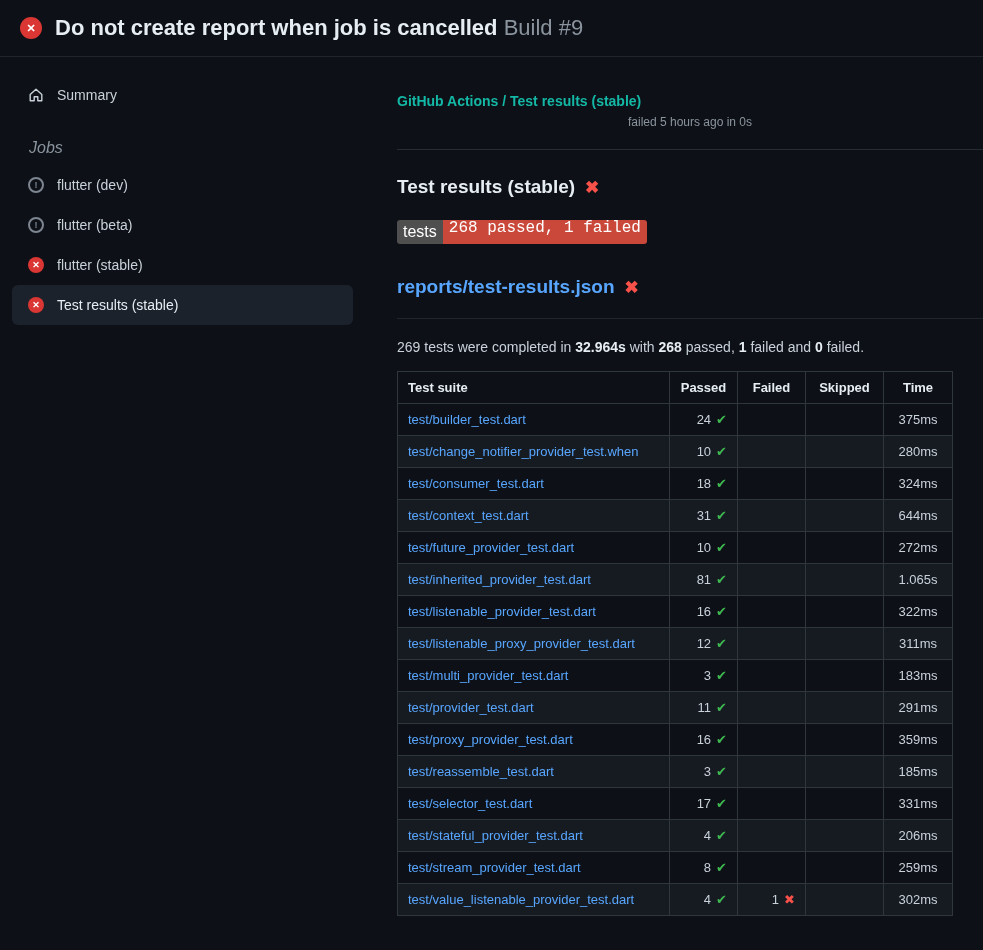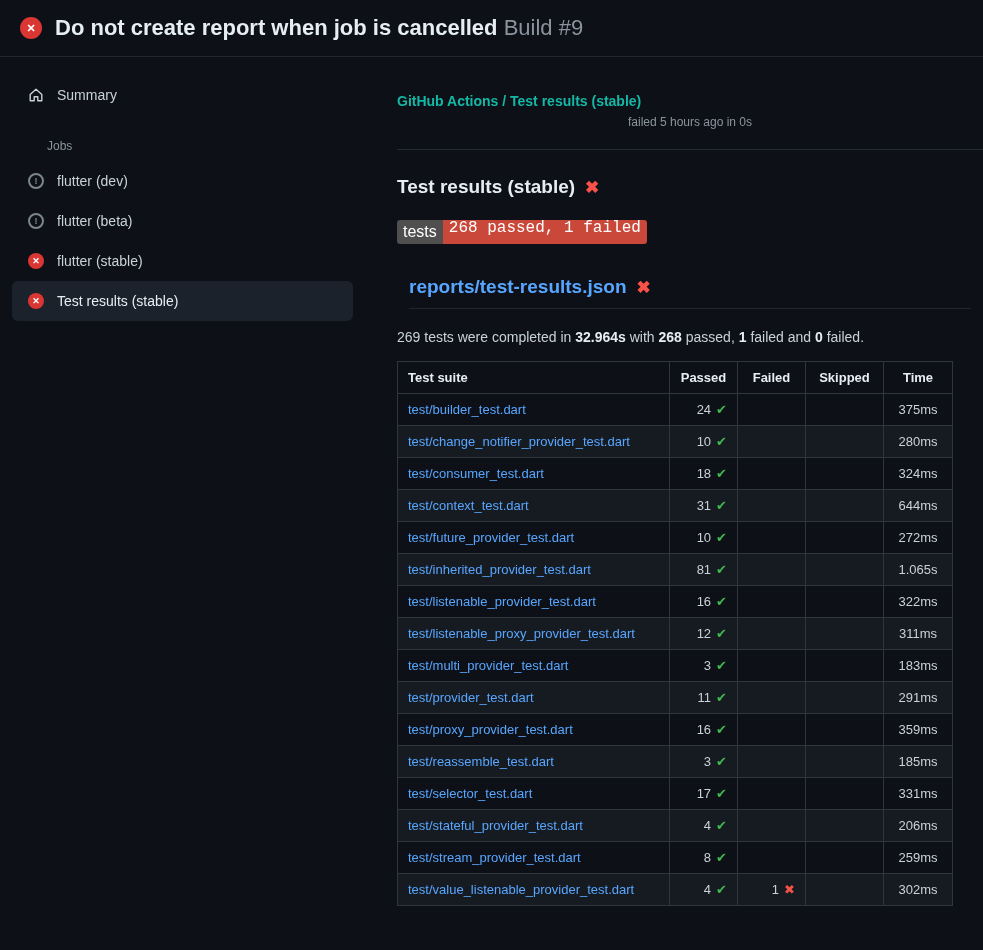--- a/index.html
+++ b/index.html
@@ -26,21 +26,21 @@
 
   
   .layout { display: flex; align-items: flex-start; }
   .sidebar { flex: 0 0 365px; padding-top: 18px; }
   .side-item {
     display: flex; align-items: center; gap: 13px;
     height: 40px; margin: 0 12px; padding: 0 16px;
     border-radius: 6px; font-size: 14px; color: #c9d1d9; cursor: pointer;
   }
   .side-item.selected { background: #1c222b; color: #e6edf3; }
-  .jobs-label { font-size: 12px; color: #8b949e; margin: 24px 0 8px 47px; }
+  .jobs-label { font-size: 16px; color: #8b949e; margin: 24px 0 8px 29px; font-style: italic; }
   .status-icon {
     width: 16px; height: 16px; border-radius: 50%; flex: 0 0 16px;
     display: flex; align-items: center; justify-content: center;
     font-weight: bold;
   }
   .status-icon.neutral { border: 2px solid #7d8590; color: #7d8590; font-size: 9px; }
   .status-icon.failed { background: #da3633; color: #fff; font-size: 9px; }
   .home-icon { display: flex; width: 16px; flex: 0 0 16px; }
 
   
@@ -53,21 +53,21 @@
     display: flex; align-items: center; gap: 10px;
   }
   .x-mark { color: #f85149; font-size: 17px; font-weight: 700; line-height: 1; }
   .badge {
     display: inline-flex; margin-top: 22px; border-radius: 3px;
     overflow: hidden; font-size: 16px; color: #fff; line-height: 1;
   }
   .badge-label { background: #4f4f4f; padding: 4px 6px; }
   .badge-value { background: #c9483a; padding: 0 6px; font-family: Liberation Mono, monospace; }
   h2.report-title {
-    margin: 32px 12px 0; padding-bottom: 10px; border-bottom: 1px solid #21262d;
+    margin: 32px 0 0; padding-bottom: 20px; border-bottom: 1px solid #21262d;
     font-size: 19px; font-weight: 700; display: flex; align-items: center; gap: 10px;
   }
   .report-title a { color: #58a6ff; text-decoration: none; }
   p.summary { font-size: 14px; margin: 20px 0 0; color: #c9d1d9; }
   p.summary .strong { color: #e6edf3; font-weight: 700; }
 
   
   table.results {
     border-collapse: collapse; width: 555px; margin-top: 16px;
     font-size: 13px; table-layout: fixed;
@@ -167,21 +167,21 @@
       </thead>
       <tbody>
           <tr>
     <td class="suite-cell"><a href="#" class="suite-link">test/builder_test.dart</a></td>
     <td class="num-cell"><span class="val">24</span><span class="icon check">✔</span></td>
     <td class="num-cell"></td>
     <td class="num-cell"></td>
     <td class="time-cell">375ms</td>
   </tr>
           <tr>
-    <td class="suite-cell"><a href="#" class="suite-link">test/change_notifier_provider_test.dart</a></td>
+    <td class="suite-cell"><a href="#" class="suite-link">test/change_notifier_provider_test.when</a></td>
     <td class="num-cell"><span class="val">10</span><span class="icon check">✔</span></td>
     <td class="num-cell"></td>
     <td class="num-cell"></td>
     <td class="time-cell">280ms</td>
   </tr>
           <tr>
     <td class="suite-cell"><a href="#" class="suite-link">test/consumer_test.dart</a></td>
     <td class="num-cell"><span class="val">18</span><span class="icon check">✔</span></td>
     <td class="num-cell"></td>
     <td class="num-cell"></td>

